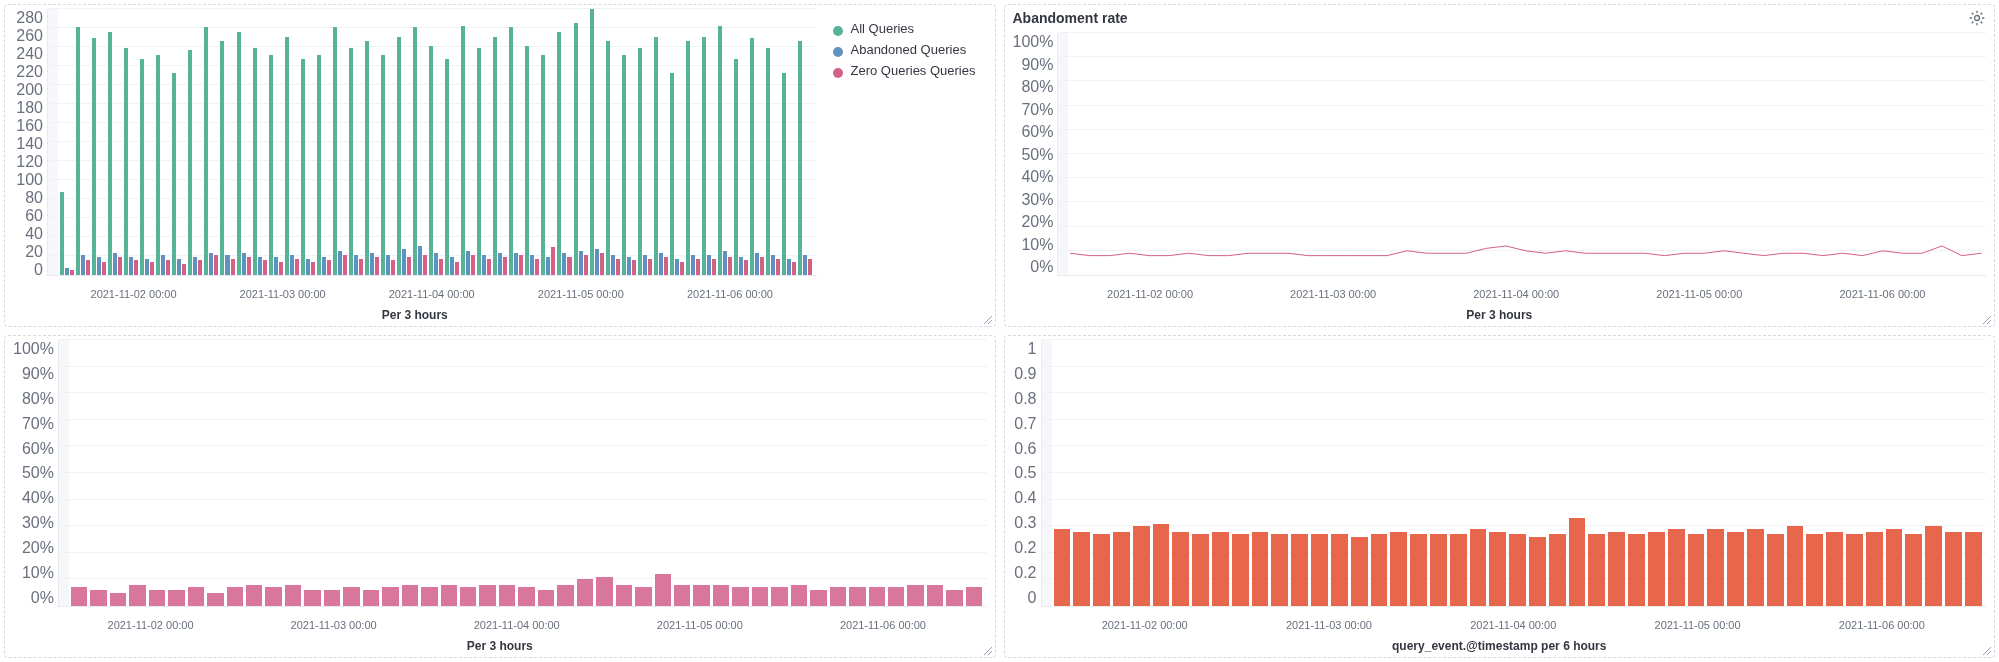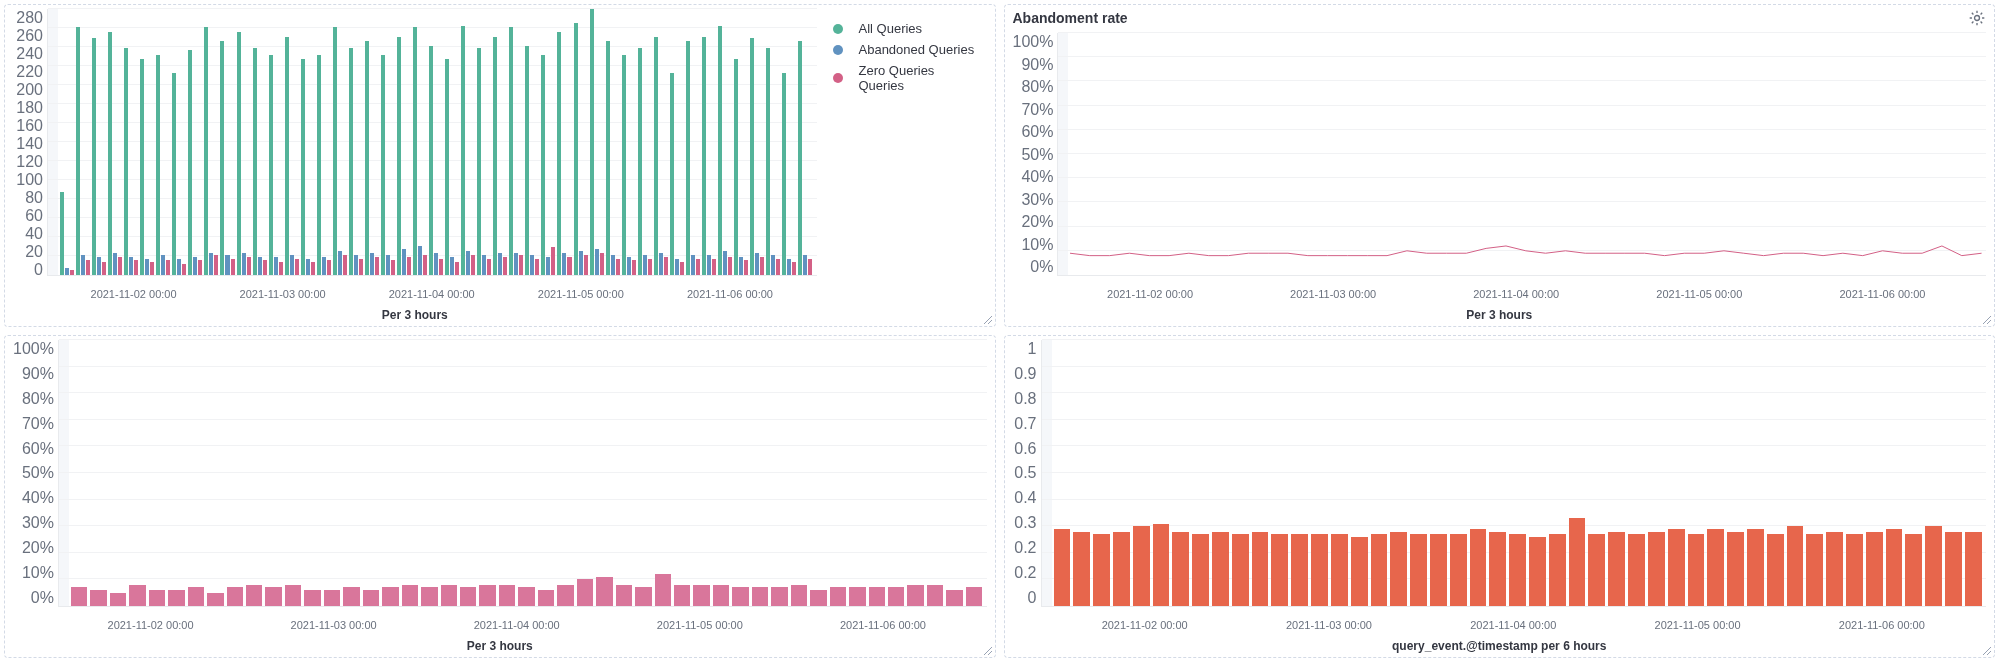--- a/index.html
+++ b/index.html
@@ -158,22 +158,22 @@
   }
   .legend {
     width: 170px;
     padding: 12px 4px 0 16px;
     font-size: 13px;
     color: #343741;
     flex-shrink: 0;
   }
   .legend-item {
     display: flex;
-    align-items: center;
-    gap: 16px;
+    align-items: flex-end;
+    gap: 8px;
     margin-bottom: 6px;
     cursor: pointer;
   }
   .legend-dot {
     width: 10px;
     height: 10px;
     border-radius: 50%;
     flex-shrink: 0;
   }
   .resize-handle {

